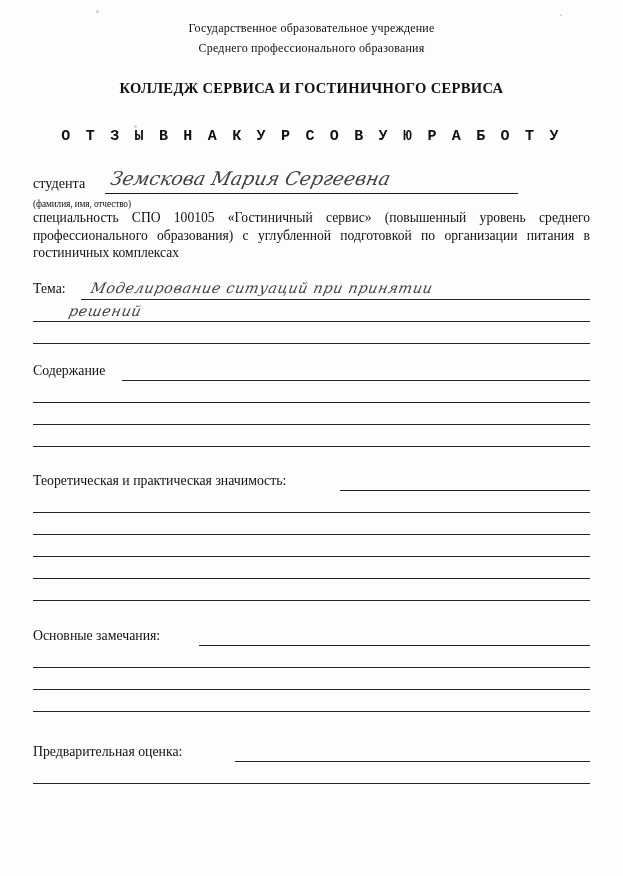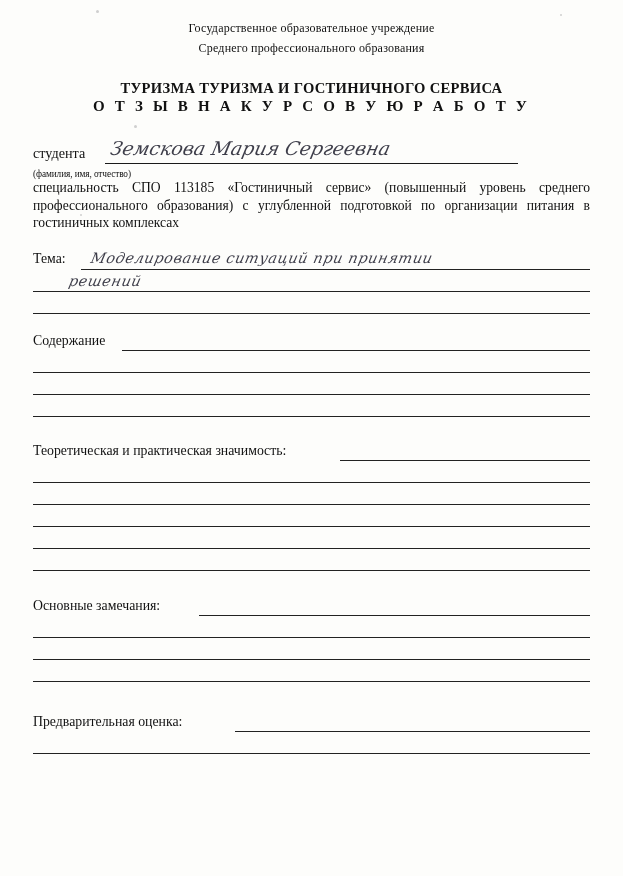--- a/index.html
+++ b/index.html
@@ -49,20 +49,22 @@
     text-align: center;
     font-size: 14px;
     margin-top: 22px;
     letter-spacing: 0.2px;
   }
   .doc-title {
     text-align: center;
     font-weight: bold;
     font-size: 15px;
     letter-spacing: 3.2px;
+    margin-top: 30px;
+    font-family: Liberation Mono, monospace;
   }
 
   .row {
     position: relative;
     font-size: 14.2px;
     line-height: 18px;
   }
 
   .student-row {
     margin-top: 26px;
@@ -130,33 +132,33 @@
     <div class="speck" style="left:96px; top:10px; width:3px; height:3px;"></div>
     <div class="speck" style="left:560px; top:14px; width:2px; height:2px;"></div>
     <div class="speck" style="left:134px; top:125px; width:3px; height:3px;"></div>
     <div class="speck" style="left:80px; top:214px; width:2px; height:2px;"></div>
 
     <div class="content">
 
       <div class="header-line">Государственное образовательное учреждение</div>
       <div class="header-line">Среднего профессионального образования</div>
 
-      <div class="title-block">ТУРИЗМА ТУРИЗМА И ГОСТИНИЧНОГО СЕРВИСА</div>
+      <div class="title-block">КОЛЛЕДЖ СЕРВИСА И ГОСТИНИЧНОГО СЕРВИСА</div>
 
 
       <div class="doc-title">О Т З Ы В   Н А   К У Р С О В У Ю   Р А Б О Т У</div>
 
       <div class="row student-row">
         <span class="label-student">студента</span>
         <span class="rule" style="left:72px; top:22px; width:413px;"></span>
         <span class="hand" style="left:78px; top:-2px; font-size:19px;">Земскова Мария Сергеевна</span>
         <span class="subnote" style="left:0px; top:24px;">(фамилия, имя, отчество)</span>
       </div>
 
-      <div class="para">специальность СПО 113185 «Гостиничный сервис» (повышенный уровень среднего профессионального образования) с углубленной подготовкой по организации питания в гостиничных комплексах</div>
+      <div class="para">специальность СПО 100105 «Гостиничный сервис» (повышенный уровень среднего профессионального образования) с углубленной подготовкой по организации питания в гостиничных комплексах</div>
 
       <div class="section" style="margin-top:17px; height:80px;text-align:right;">
         <span class="sec-label" style="top:2px;">Тема:</span>
         <span class="line" style="top:20px; left:48px; width:509px;"></span>
         <span class="hand" style="left:58px; top:1px; font-size:14.5px; letter-spacing:0.6px;">Моделирование ситуаций при принятии</span>
         <span class="line" style="top:42px;"></span>
         <span class="hand" style="left:36px; top:24px; font-size:14.5px; letter-spacing:0.6px;">решений</span>
         <span class="line" style="top:64px;"></span>
       </div>
 

